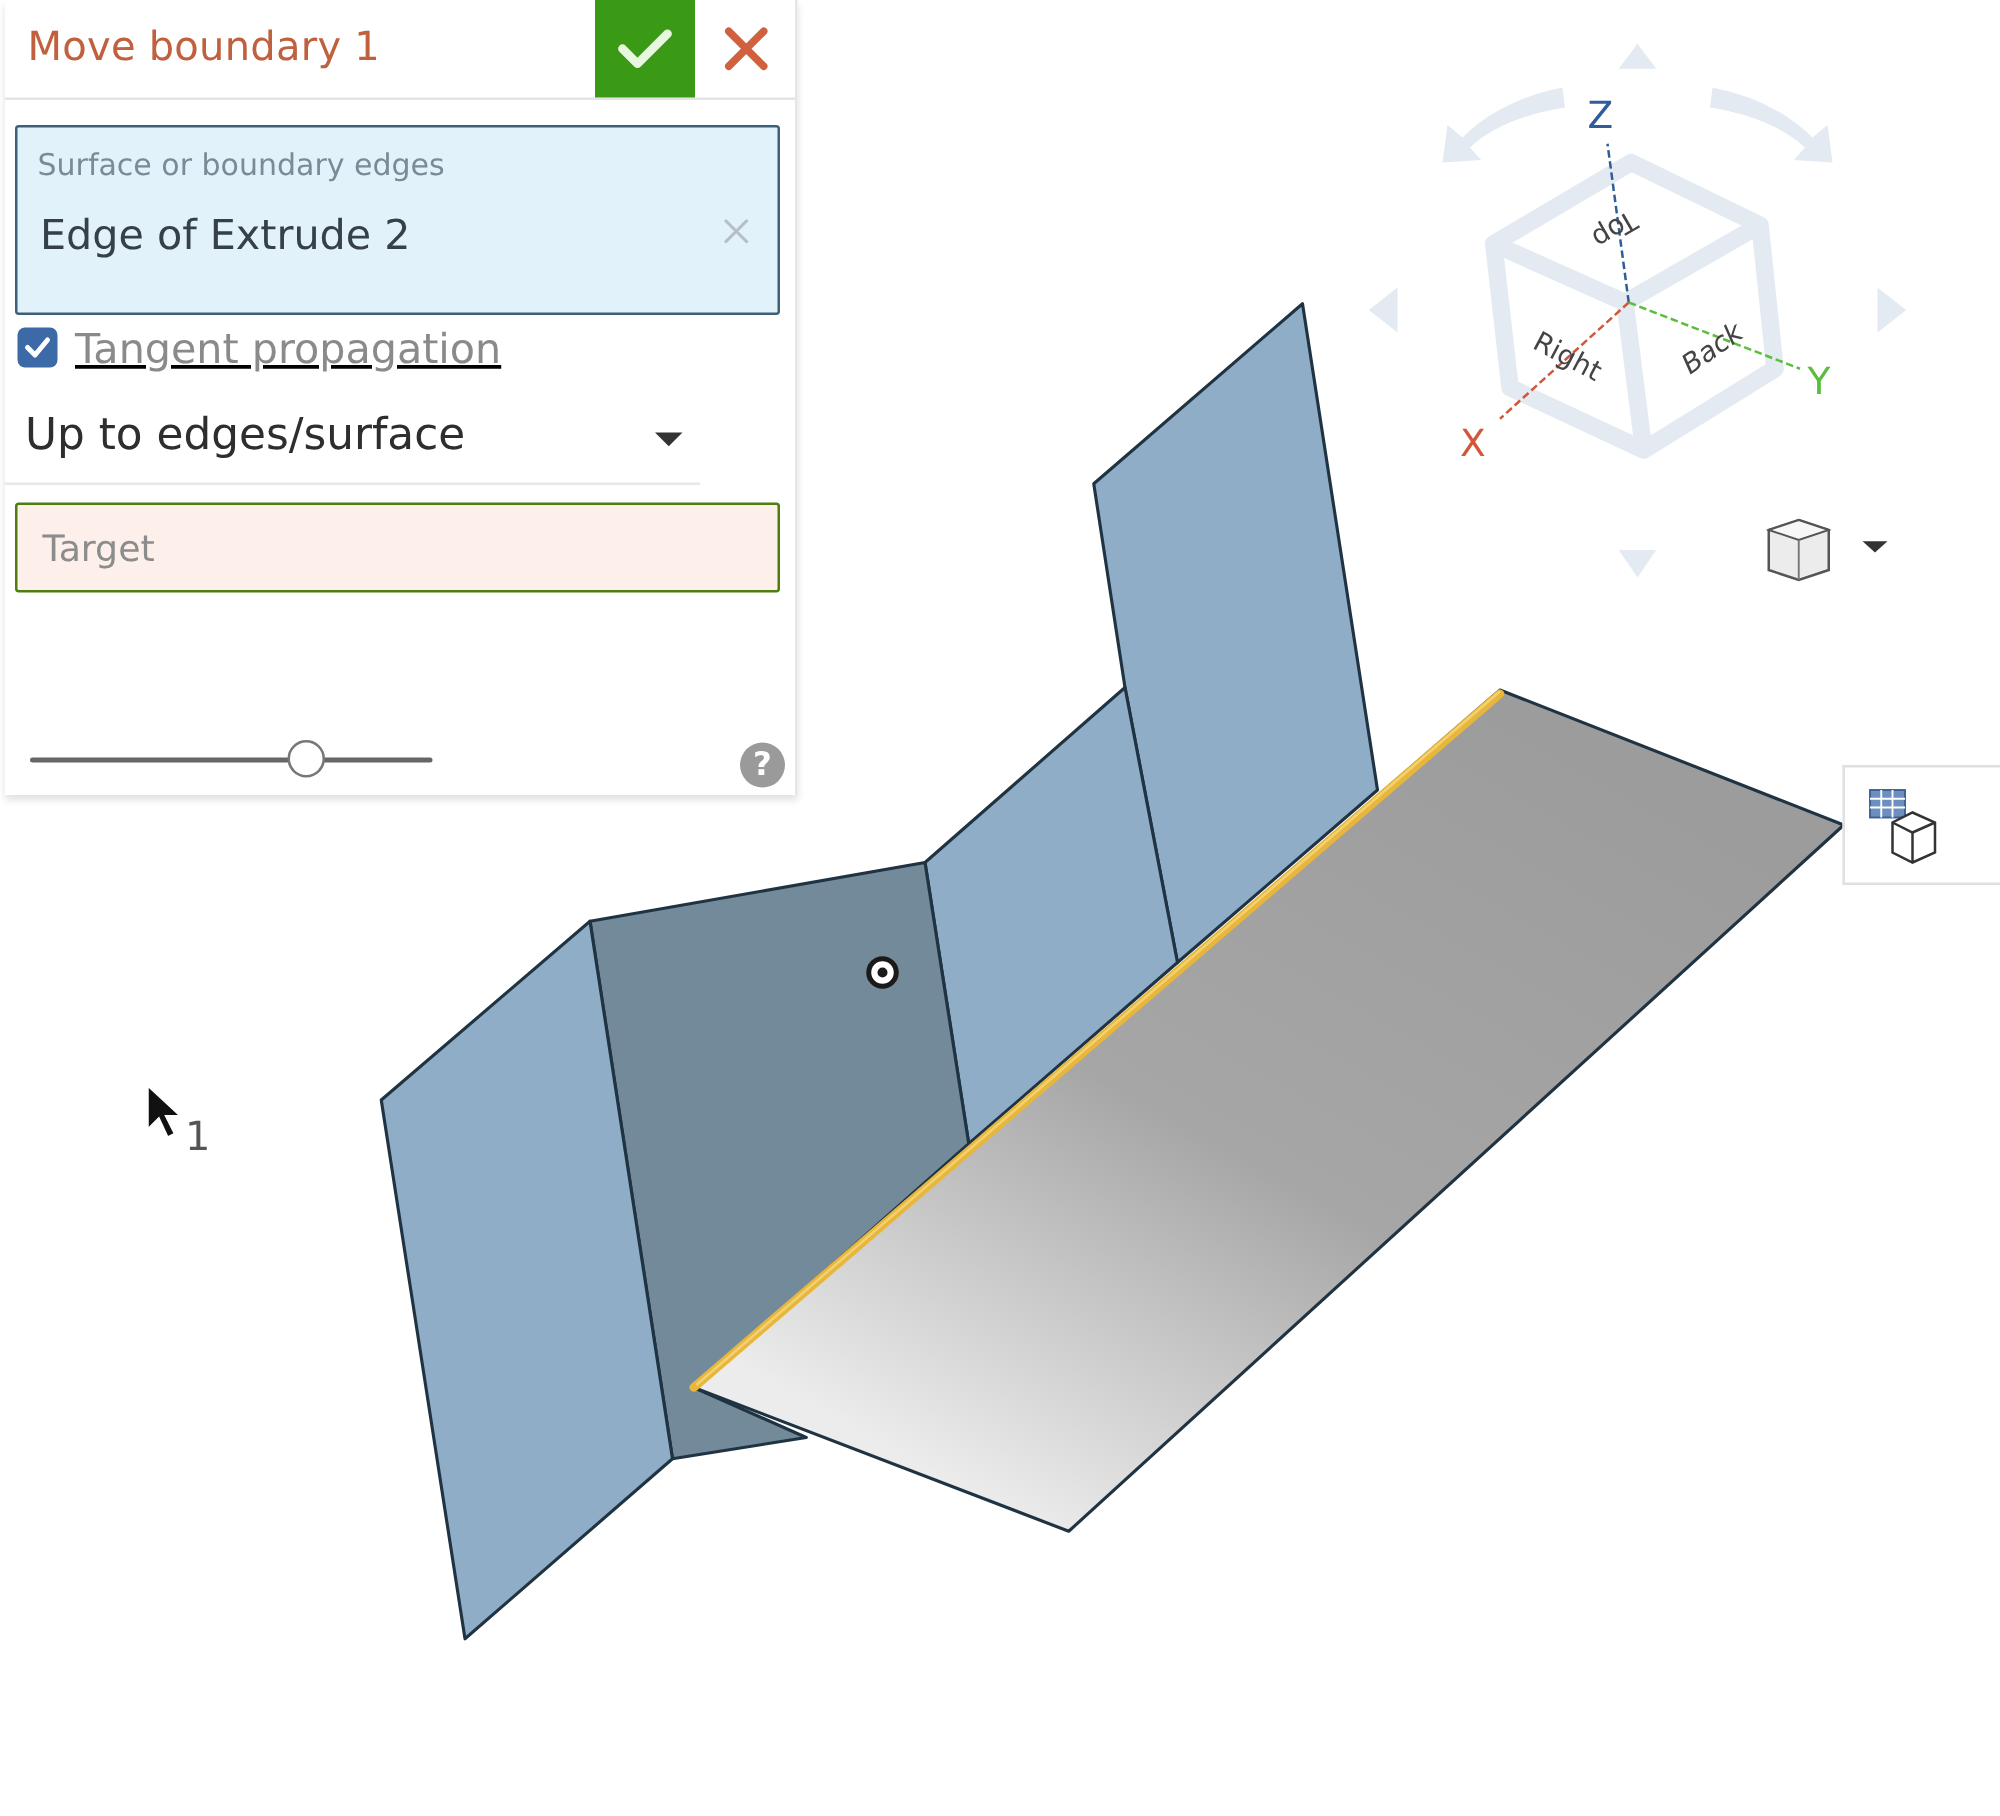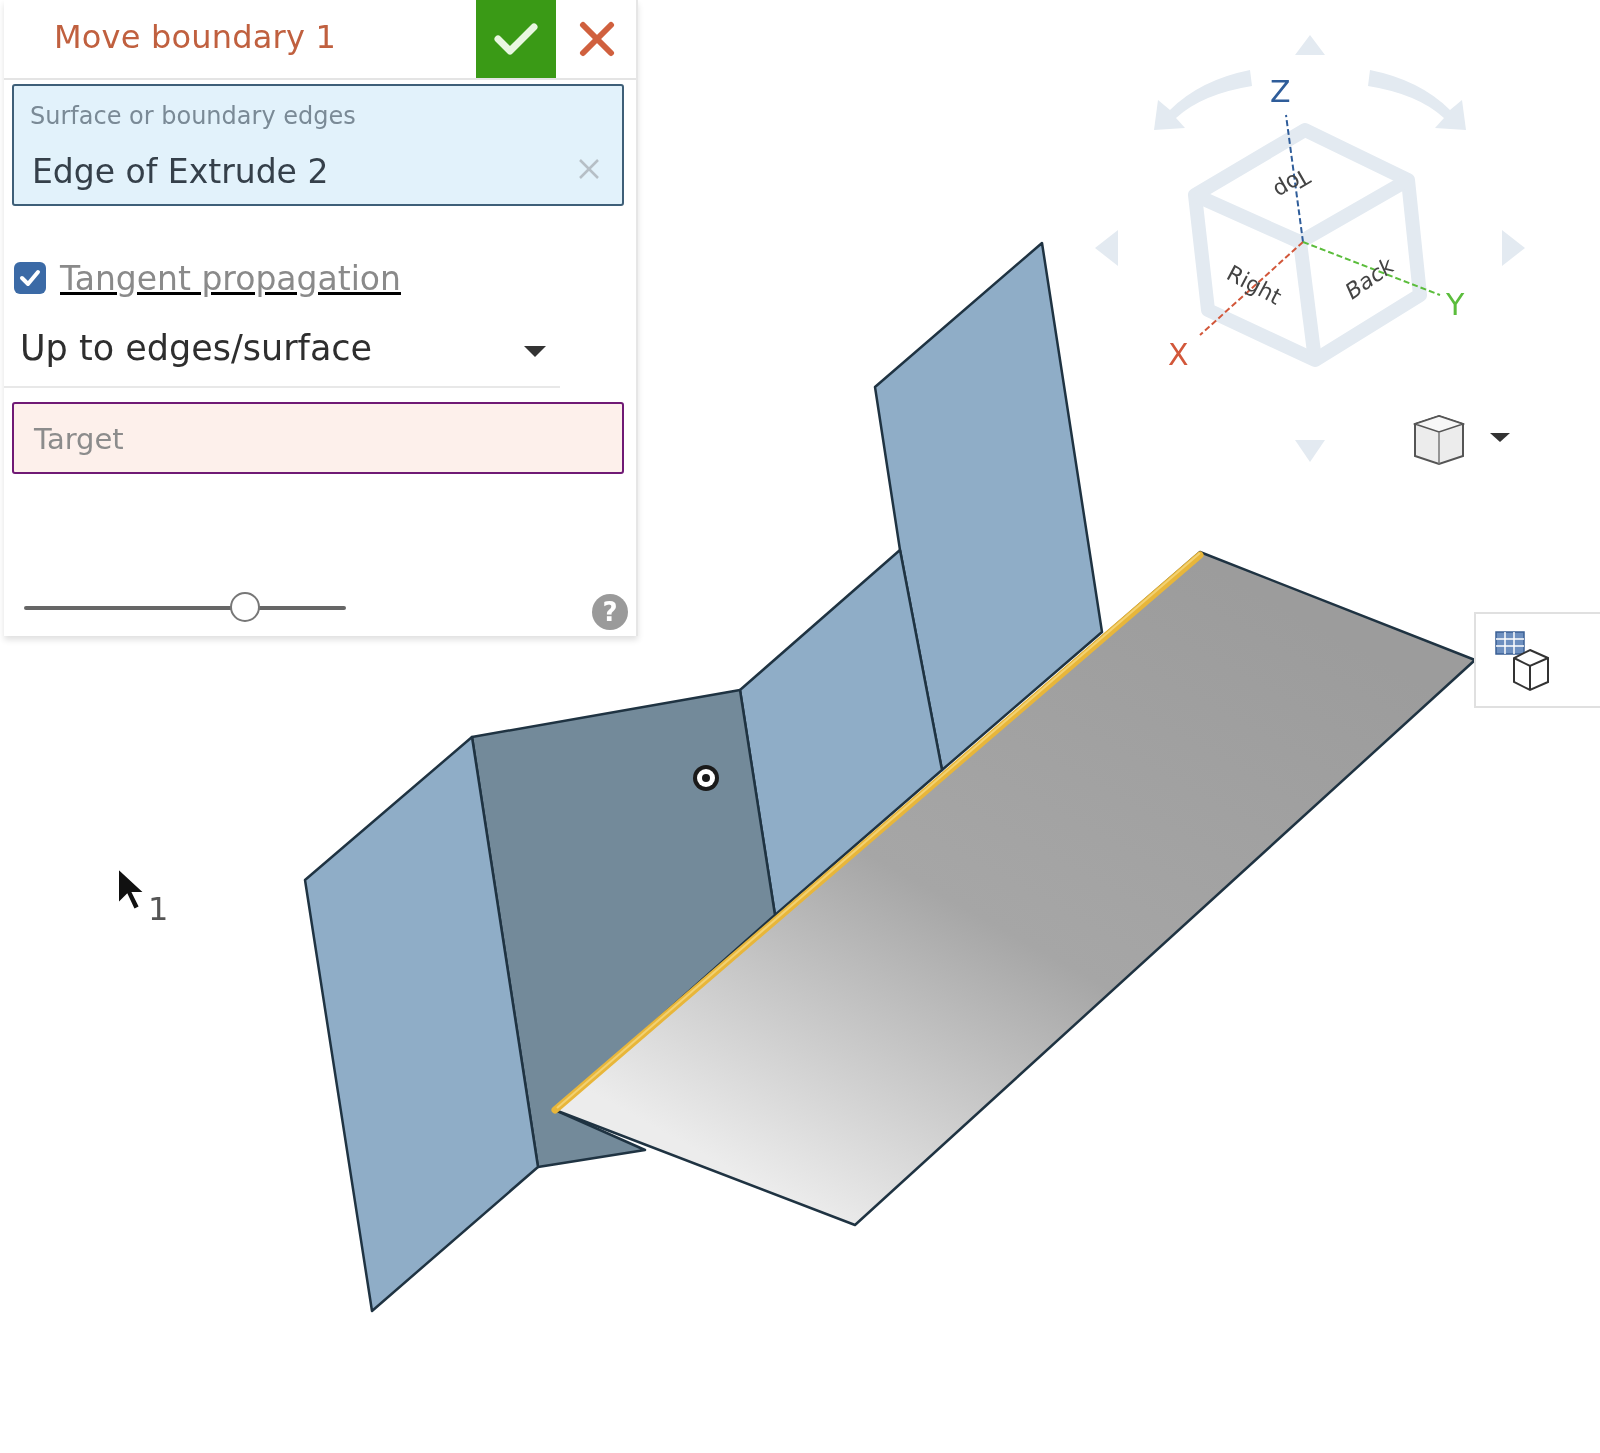--- a/index.html
+++ b/index.html
@@ -4,46 +4,46 @@
 <style>
   html, body { margin:0; padding:0; }
   body { width:1600px; height:1453px; position:relative; background:#ffffff; overflow:hidden;
          font-family:"DejaVu Sans", "Liberation Sans", sans-serif; }
   #viewport { position:absolute; left:0; top:0; width:1600px; height:1453px; }
   #viewport svg { position:absolute; left:0; top:0; }
 
   .panel { position:absolute; left:4px; top:0; width:632px; height:636px; background:#ffffff;
            border-right:2px solid #e6e6e6; box-shadow: 0 4px 6px rgba(0,0,0,0.12); }
   .panel-header { position:absolute; left:0; top:0; width:632px; height:78px; border-bottom:2px solid #e4e4e4; }
-  .panel-title { position:absolute; left:18px; top:18px; font-size:32px; color:#c0603f; letter-spacing:0.2px;margin-left:32px; }
+  .panel-title { position:absolute; left:18px; top:18px; font-size:32px; color:#c0603f; letter-spacing:0.2px; }
   .btn-accept { position:absolute; left:472px; top:0; width:80px; height:78px; background:#3a9a16;
                 display:flex; align-items:center; justify-content:center; cursor:pointer; }
   .btn-cancel { position:absolute; left:560px; top:0; width:66px; height:78px;
                 display:flex; align-items:center; justify-content:center; cursor:pointer; }
 
-  .query-box { position:absolute; left:8px; top:84px; width:612px; height:122px; background:#e2f2fb;
+  .query-box { position:absolute; left:8px; top:100px; width:612px; height:152px; background:#e2f2fb;
                border:2px solid #3e5f78; border-radius:3px; box-sizing:border-box; }
   .query-label { position:absolute; left:16px; top:16px; font-size:24px; color:#7a8a96; }
   .query-value { position:absolute; left:18px; top:66px; font-size:33px; color:#35404a;text-align:center; }
   .query-clear { position:absolute; right:18px; top:68px; width:30px; height:30px; cursor:pointer; }
 
   .check-row { position:absolute; left:10px; height:40px; display:flex; align-items:center;text-decoration:underline; }
   .checkbox { width:32px; height:32px; border-radius:6px; box-sizing:border-box; margin-right:14px;
               display:flex; align-items:center; justify-content:center; cursor:pointer; }
   .checkbox.on { background:#3b6aa6; }
   .checkbox.off { background:#fff; border:2px solid #e2e2e2; }
   .check-label { font-size:33px; color:#8a8a8a; }
 
   .select-row { position:absolute; left:0; top:322px; width:556px; height:64px; border-bottom:2px solid #e8e8e8; cursor:pointer; }
   .select-value { position:absolute; left:16px; top:6px; font-size:35px; color:#2e2e2e; }
   .select-caret { position:absolute; right:14px; top:24px; width:0; height:0;
                   border-left:11px solid transparent; border-right:11px solid transparent; border-top:11px solid #333; }
 
   .target-box { position:absolute; left:8px; top:402px; width:612px; height:72px; background:#fdf0eb;
-                border:2px solid #701a75; border-radius:3px; box-sizing:border-box; cursor:text; }
+                border:2px solid #4d7c0f; border-radius:3px; box-sizing:border-box; cursor:text; }
   .target-ph { position:absolute; left:20px; top:18px; font-size:29px; color:#8c8c8c; }
 
   .slider { position:absolute; left:20px; top:592px; width:322px; height:34px; cursor:pointer; }
   .slider-track { position:absolute; left:0; top:14px; width:322px; height:4px; background:#666; border-radius:2px; }
   .slider-thumb { position:absolute; left:206px; top:0; width:30px; height:30px; border-radius:50%;
                   background:#fff; border:2px solid #777; box-sizing:border-box; }
   .help-icon { position:absolute; left:588px; top:594px; width:36px; height:36px; border-radius:50%;
                background:#9a9a9a; color:#fff; font-weight:bold; font-size:26px; text-align:center; line-height:36px; cursor:pointer; }
 
   .view-cube { position:absolute; left:1090px; top:30px; width:440px; height:440px; }

